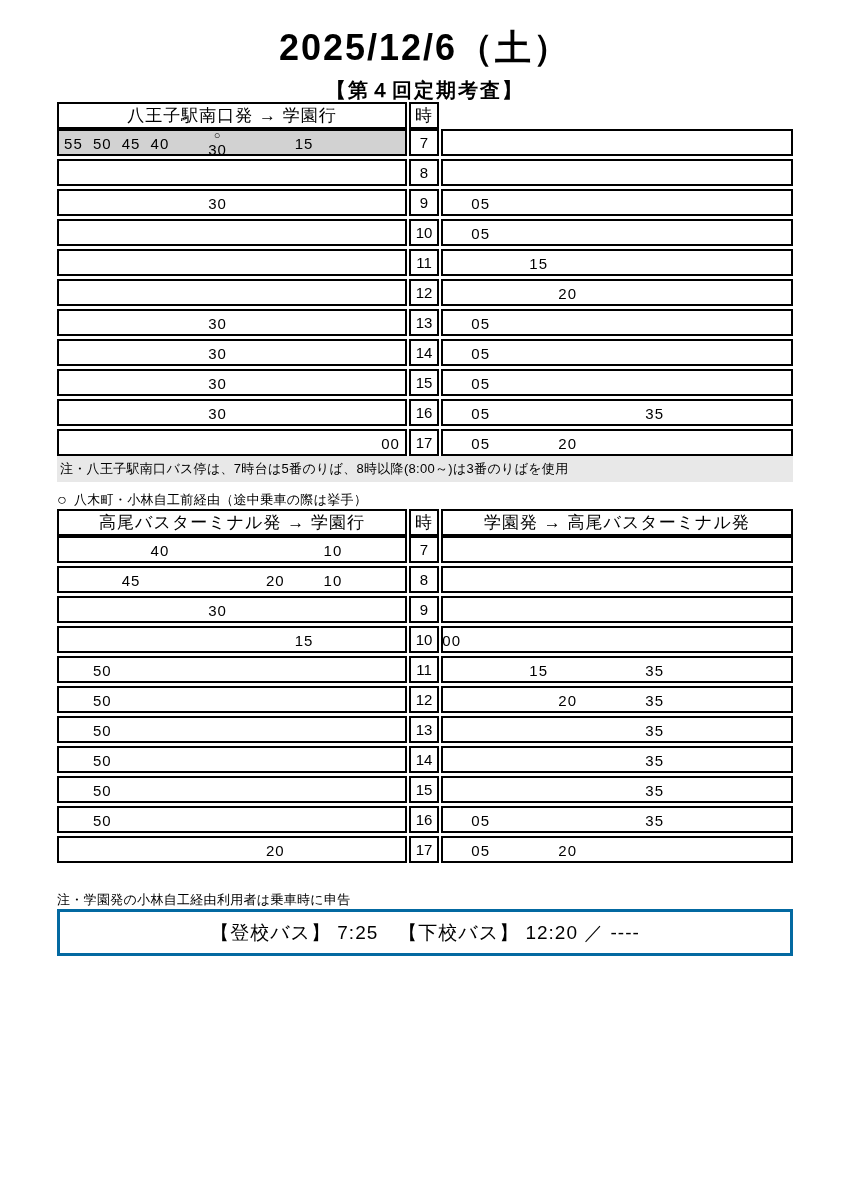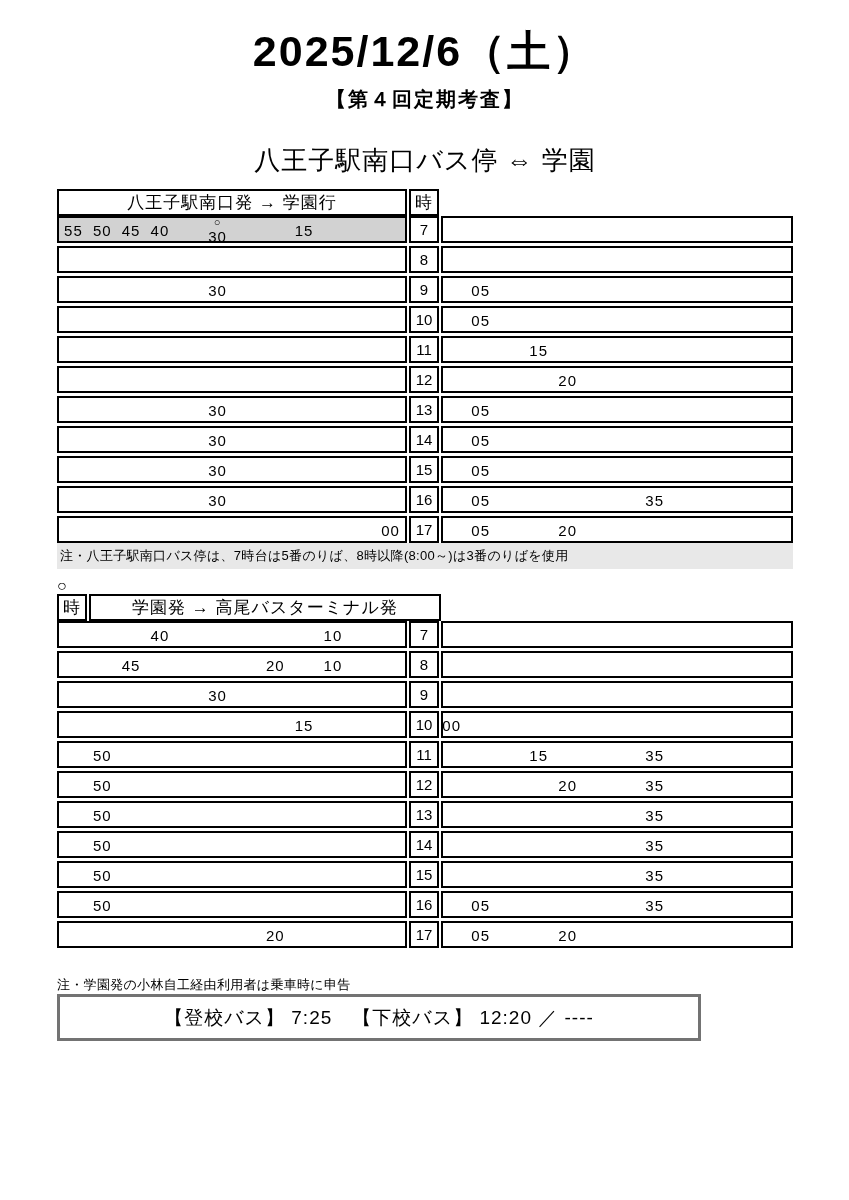--- a/index.html
+++ b/index.html
@@ -15,21 +15,21 @@
     overflow: hidden;
   }
   .page {
     width: 849px;
     height: 1200px;
     box-sizing: border-box;
     padding: 26px 56px 0 57px;
   }
   .date-title {
     text-align: center;
-    font-size: 43px;
+    font-size: 36px;
     font-weight: bold;
     letter-spacing: 2px;
     line-height: 1.2;
   }
   .exam-title {
     text-align: center;
     font-size: 20px;
     font-weight: bold;
     letter-spacing: 2px;
     margin-top: 9px;
@@ -109,40 +109,39 @@
     gap: 7px;
     letter-spacing: 0.3px;
   }
   .legend-mark { font-size: 16px; line-height: 1; }
   .plain-note {
     margin-top: 28px;
     font-size: 13px;
     letter-spacing: 0.3px;
   }
   .bottom-box {
-    width: 644px;
+    width: 736px;
     box-sizing: border-box;
-    border: 3px solid #737373;
+    border: 3px solid #0369a1;
     height: 47px;
     display: flex;
     align-items: center;
     justify-content: center;
     font-size: 19px;
     letter-spacing: 1px;
   }
 </style>
 </head>
 <body>
 
 <div class="page">
 
   <div class="date-title">2025/12/6（土）</div>
   <div class="exam-title">【第４回定期考査】</div>
 
-  <div class="section-title first">八王子駅南口バス停 ⇔ 学園</div>
 
   <div class="timetable">
     <div class="t-row">
       <div class="cell c-left head">八王子駅南口発 → 学園行</div>
       <div class="cell c-hour head">時</div>
     </div>
     <div>
         <div class="t-row">
           <div class="cell c-left" style="background: rgb(210, 210, 210);">
             <span class="min" style="left: 4.16667%;">55</span>
@@ -240,25 +239,27 @@
             <span class="min" style="left: 35.8333%;">20</span>
           </div>
         </div>
       </div>
   </div>
 
   <div class="note-bar" style="background: rgb(232, 232, 232);">注・八王子駅南口バス停は、7時台は5番のりば、8時以降(8:00～)は3番のりばを使用</div>
 
   <div class="legend-line">
     <span class="legend-mark">○</span>
+    <span>八木町・小林自工前経由（途中乗車の際は挙手）</span>
   </div>
 
 
   <div class="timetable">
     <div class="t-row">
+      <div class="cell c-left head">高尾バスターミナル発 → 学園行</div>
       <div class="cell c-hour head">時</div>
       <div class="cell c-right head">学園発 → 高尾バスターミナル発</div>
     </div>
     <div>
         <div class="t-row">
           <div class="cell c-left">
             <span class="min" style="left: 29.1667%;">40</span>
             <span class="min" style="left: 79.1667%;">10</span>
           </div>
           <div class="cell c-hour">7</div>

